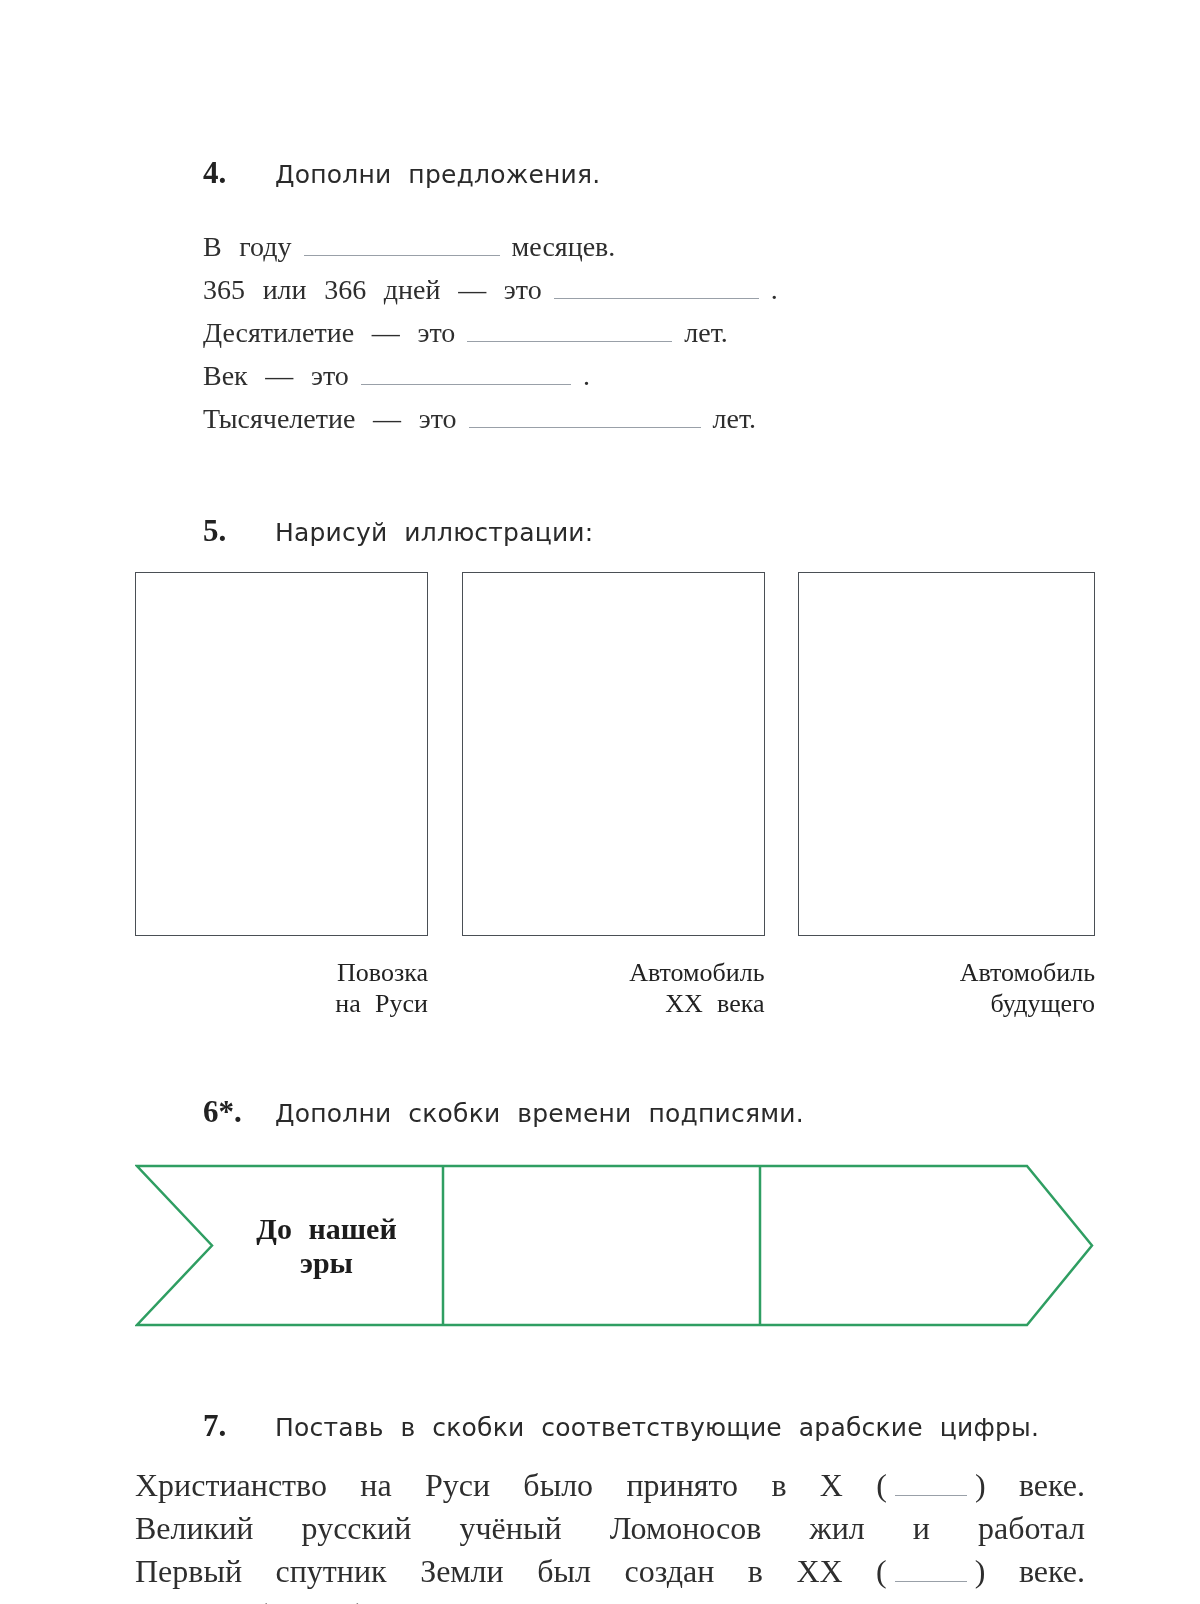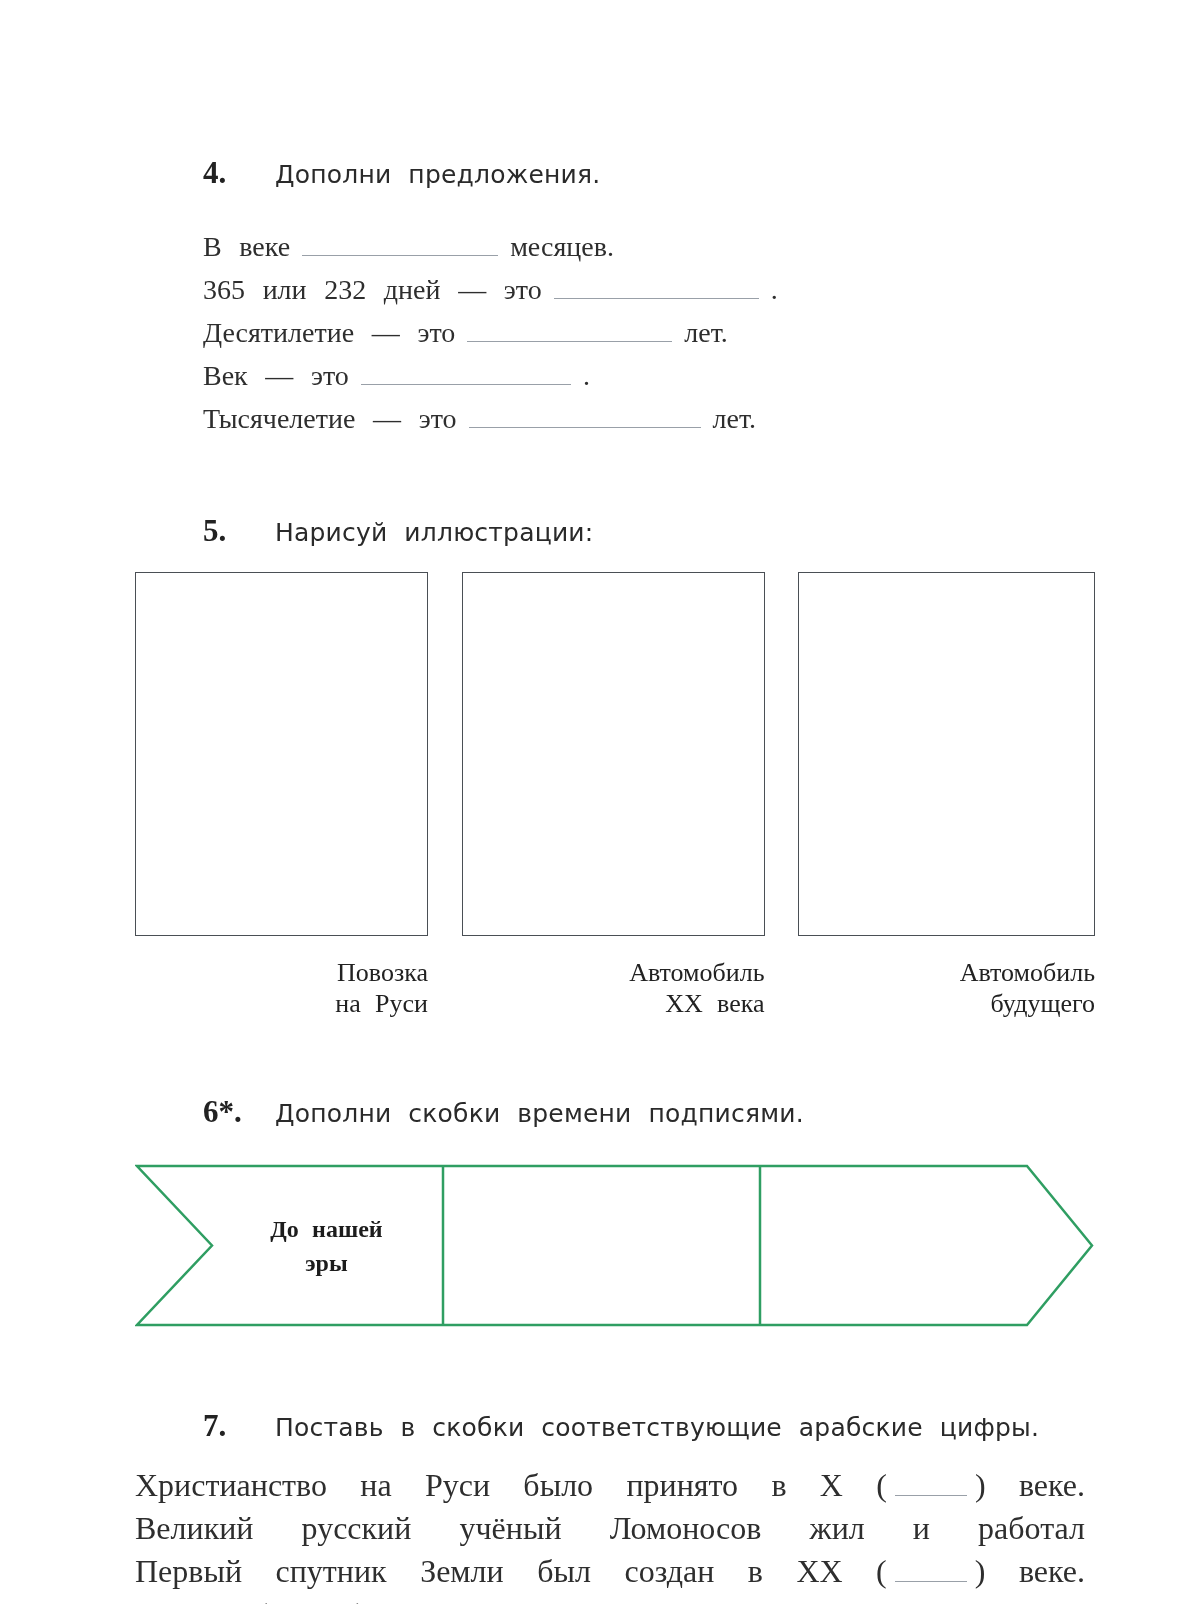--- a/index.html
+++ b/index.html
@@ -73,21 +73,21 @@
     position:relative;
     margin-top:32px;
     width:960px; height:163px;
   }
   .timeline svg { position:absolute; inset:0; }
   .tl-section {
     position:absolute; top:0; height:163px;
     display:flex; align-items:center; justify-content:center;
   }
   .tl-label {
-    font-weight:bold; font-size:24px; line-height:34px;
+    font-weight:bold; font-size:30px; line-height:34px;
     text-align:center; white-space:pre-line;
     word-spacing:0.3em; color:#1c1c1c;
   }
   .sec1 { left:75px;  width:233px; }
   .sec2 { left:308px; width:317px; }
   .sec3 { left:625px; width:268px; }
 
   
   .ex7-body {
     margin-top:18px;
@@ -110,22 +110,22 @@
 <body>
 
 <div class="content">
 
   <section>
     <div class="ex-head indent">
       <span class="ex-num">4.</span>
       <span class="ex-title">Дополни предложения.</span>
     </div>
     <div class="ex4-body indent">
-      <div><span>В веке</span><span class="blank" style="width:196px"></span><span>месяцев.</span></div>
-      <div><span>365 или 232 дней — это</span><span class="blank" style="width:205px"></span><span>.</span></div>
+      <div><span>В году</span><span class="blank" style="width:196px"></span><span>месяцев.</span></div>
+      <div><span>365 или 366 дней — это</span><span class="blank" style="width:205px"></span><span>.</span></div>
       <div><span>Десятилетие — это</span><span class="blank" style="width:205px"></span><span>лет.</span></div>
       <div><span>Век — это</span><span class="blank" style="width:210px"></span><span>.</span></div>
       <div><span>Тысячелетие — это</span><span class="blank" style="width:232px"></span><span>лет.</span></div>
     </div>
   </section>
 
   <section>
     <div class="ex-head indent mt30">
       <span class="ex-num">5.</span>
       <span class="ex-title">Нарисуй иллюстрации:</span>

